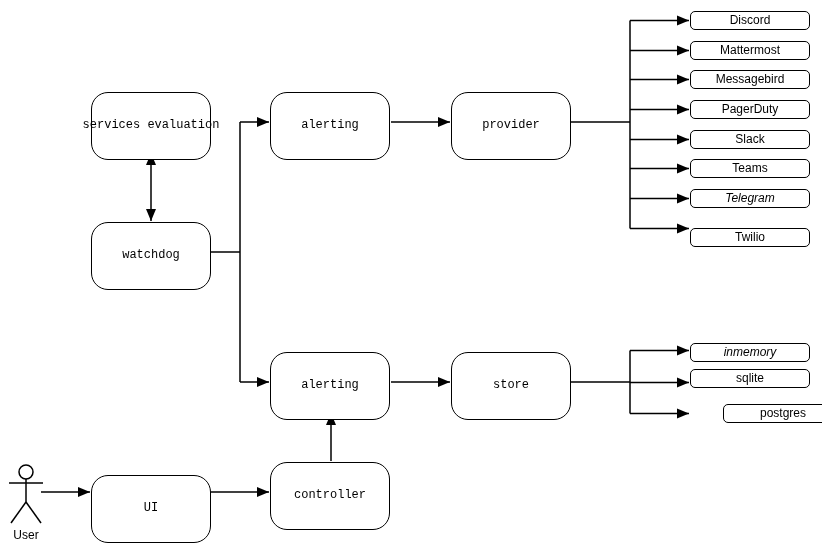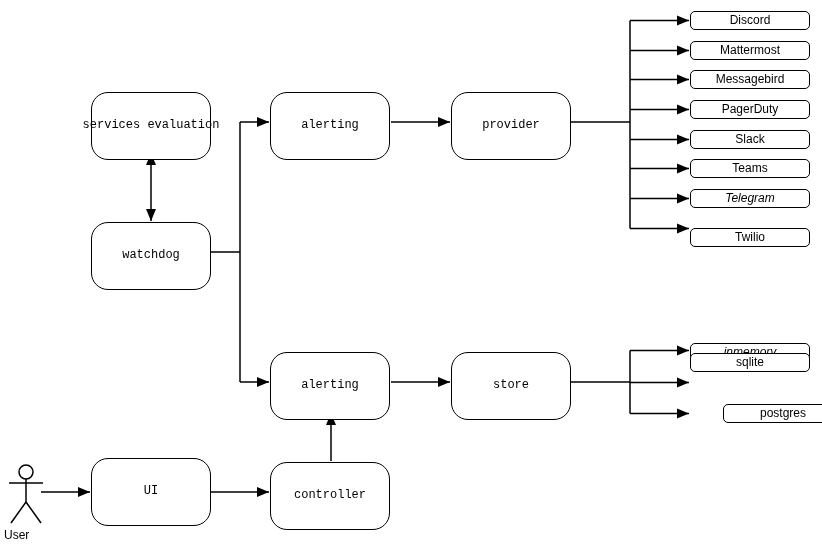--- a/index.html
+++ b/index.html
@@ -40,20 +40,21 @@
     width: 120px;
     height: 19px;
     border-radius: 5px;
     left: 690px;
   }
   .actor-label {
     position: absolute;
     left: 4px;
     top: 528px;
     width: 44px;
+    text-align: center;
     font-size: 12px;
   }
 </style>
 </head>
 <body>
 
 <div id="canvas">
 
   <svg id="wires" width="822" height="554" viewBox="0 0 822 554">
     <defs>
@@ -118,21 +119,21 @@
   </div>
   <div class="node big" style="left:451px; top:92px;">
     <span>provider</span>
   </div>
   <div class="node big" style="left:270px; top:352px;">
     <span>alerting</span>
   </div>
   <div class="node big" style="left:451px; top:352px;">
     <span>store</span>
   </div>
-  <div class="node big" style="left:91px; top:458px;">
+  <div class="node big" style="left:91px; top:475px;">
     <span>UI</span>
   </div>
   <div class="node big" style="left:270px; top:462px;">
     <span>controller</span>
   </div>
 
   <div class="node small" style="top:11px;">
     <span>Discord</span>
   </div>
   <div class="node small" style="top:41px;justify-content:center;">
@@ -153,21 +154,21 @@
   <div class="node small" style="top:189px;font-style:italic;">
     <span>Telegram</span>
   </div>
   <div class="node small" style="top:228px;">
     <span>Twilio</span>
   </div>
 
   <div class="node small" style="top:343px;font-style:italic;">
     <span>inmemory</span>
   </div>
-  <div class="node small" style="top:353px;">
+  <div class="node small" style="top:369px;">
     <span>sqlite</span>
   </div>
   <div class="node small" style="top:404px;margin-left:33px;">
     <span>postgres</span>
   </div>
 
   <div class="actor-label">User</div>
 
 </div>
 

